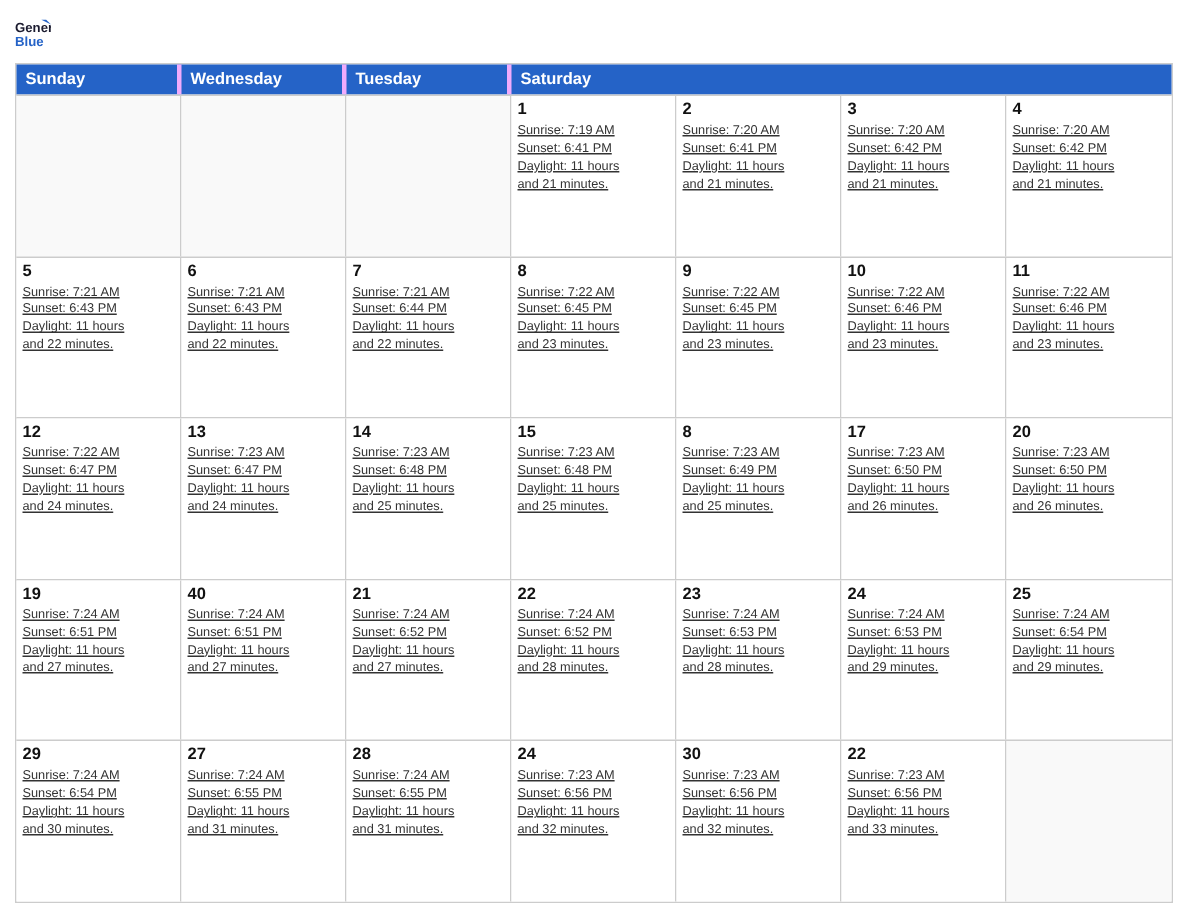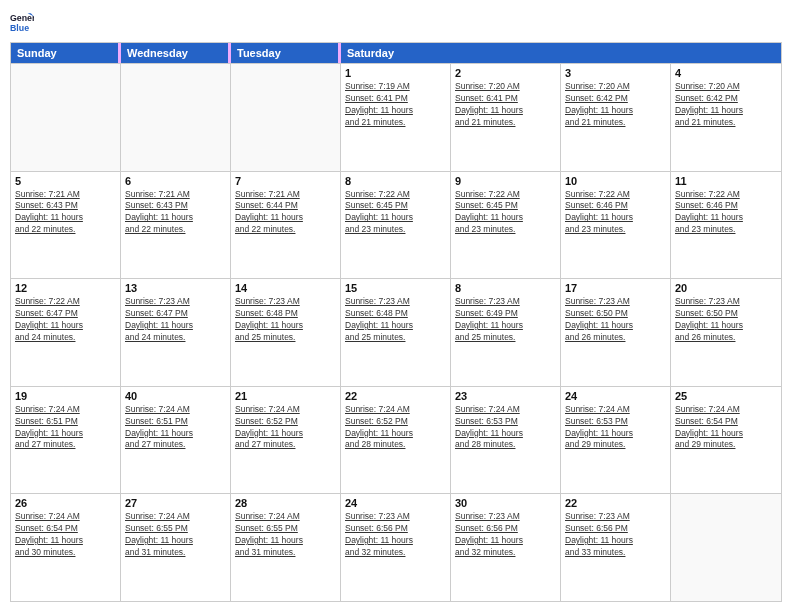--- a/index.html
+++ b/index.html
@@ -312,21 +312,21 @@
           <div class="cal-cell">
             <div class="day-num">25</div>
             <div class="day-info" style="white-space: pre-line;">Sunrise: 7:24 AM
 Sunset: 6:54 PM
 Daylight: 11 hours
 and 29 minutes.</div>
           </div>
         </div>
         <div class="cal-row">
           <div class="cal-cell">
-            <div class="day-num">26</div>
+            <div class="day-num">29</div>
             <div class="day-info" style="white-space: pre-line;">Sunrise: 7:24 AM
 Sunset: 6:54 PM
 Daylight: 11 hours
 and 30 minutes.</div>
           </div>
           <div class="cal-cell">
             <div class="day-num">27</div>
             <div class="day-info" style="white-space: pre-line;">Sunrise: 7:24 AM
 Sunset: 6:55 PM
 Daylight: 11 hours

